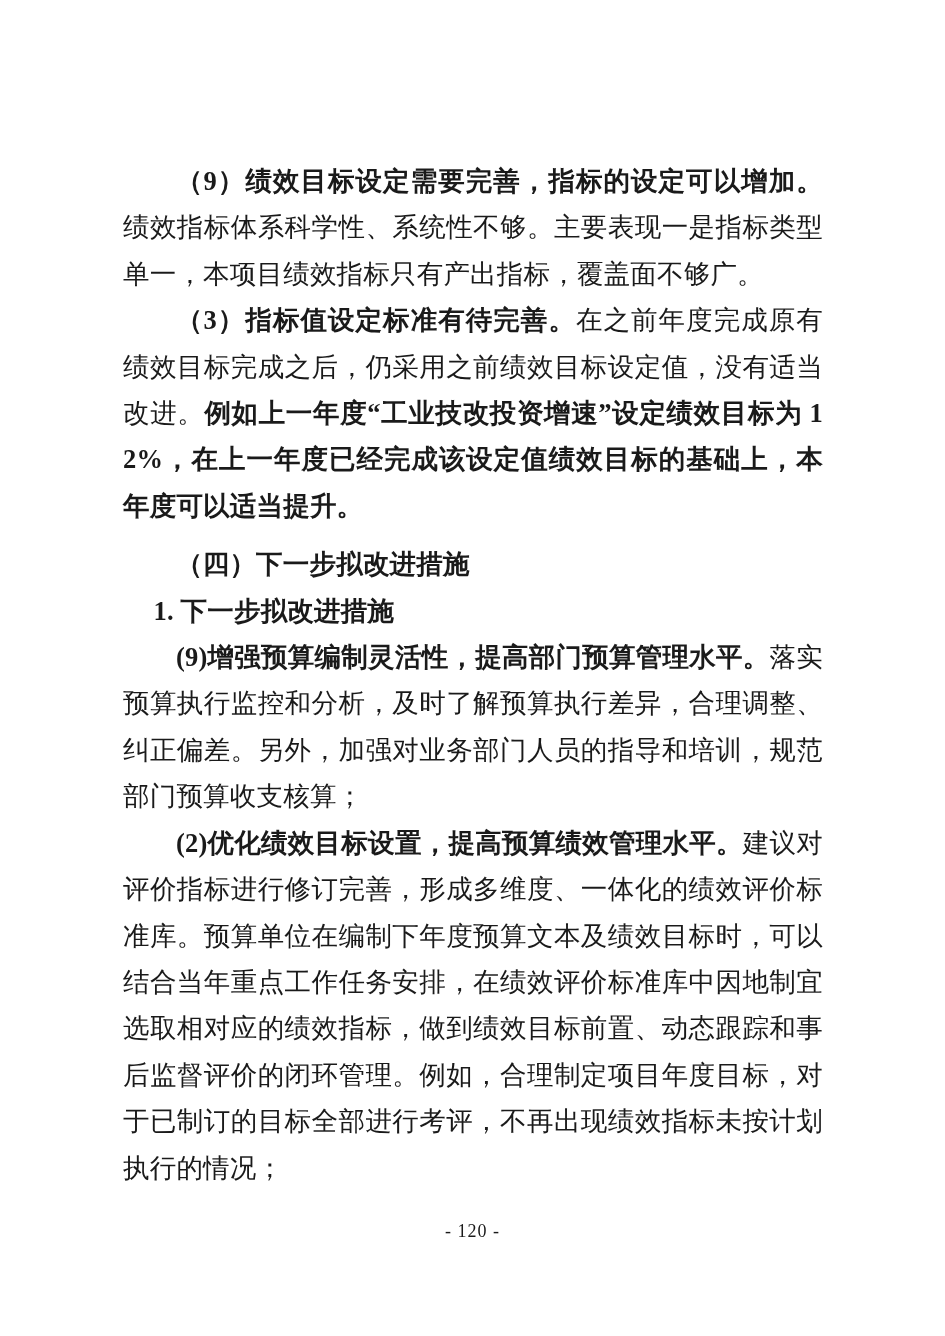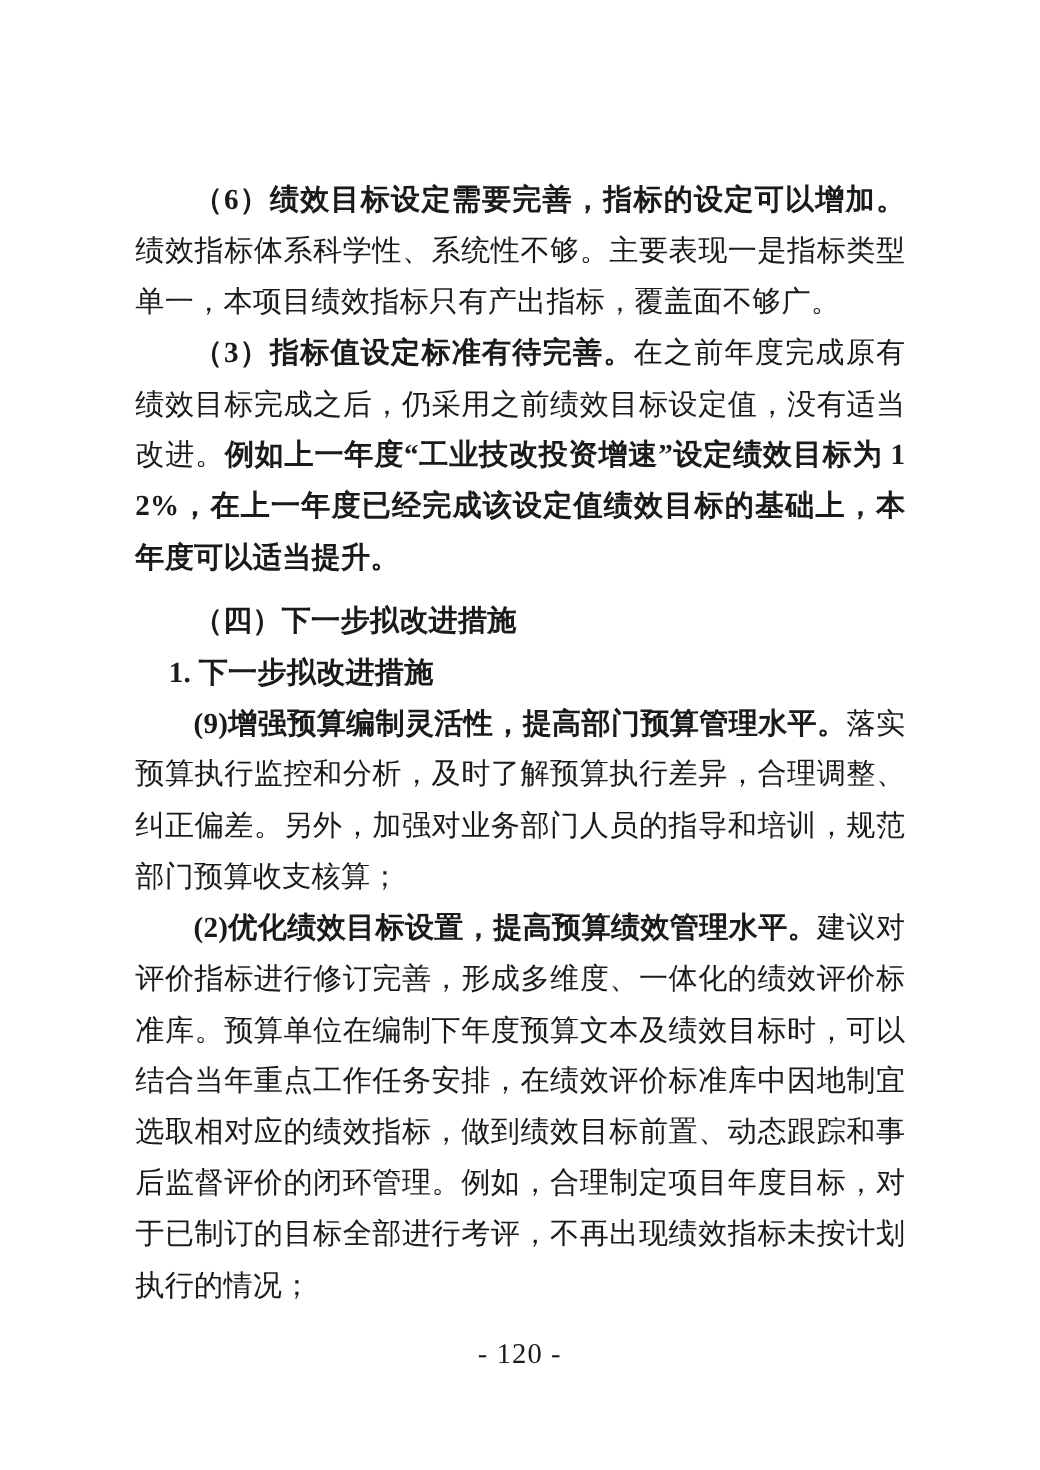--- a/index.html
+++ b/index.html
@@ -45,34 +45,34 @@
   .heading.ind2 { text-indent: 2em; margin-top: 12px; }
   .heading.ind1 { text-indent: 1.15em; }
   .b { font-weight: bold; }
   .r { font-weight: normal; }
   .page-number {
     position: absolute;
     left: 0;
     top: 1218px;
     width: 945px;
     text-align: center;
-    font-size: 26px;
+    font-size: 18px;
     line-height: 26px;
     color: #1a1a1a;
     letter-spacing: 1px;
   }
 </style>
 </head>
 <body>
 
 <div class="page">
 
   <div class="content">
 
-    <p class="para"><span class="b">（6）绩效目标设定需要完善，指标的设定可以增加。</span><span class="r">绩效指标体系科学性、系统性不够。主要表现一是指标类型单一，本项目绩效指标只有产出指标，覆盖面不够广。</span></p>
+    <p class="para"><span class="b">（9）绩效目标设定需要完善，指标的设定可以增加。</span><span class="r">绩效指标体系科学性、系统性不够。主要表现一是指标类型单一，本项目绩效指标只有产出指标，覆盖面不够广。</span></p>
 
     <p class="para"><span class="b">（3）指标值设定标准有待完善。</span><span class="r">在之前年度完成原有绩效目标完成之后，仍采用之前绩效目标设定值，没有适当改进。</span><span class="b">例如上一年度“工业技改投资增速”设定绩效目标为 12%，在上一年度已经完成该设定值绩效目标的基础上，本年度可以适当提升。</span></p>
 
     <p class="heading ind2">（四）下一步拟改进措施</p>
 
     <p class="heading ind1">1. 下一步拟改进措施</p>
 
 
     <p class="para"><span class="b">(9)增强预算编制灵活性，提高部门预算管理水平。</span><span class="r">落实预算执行监控和分析，及时了解预算执行差异，合理调整、纠正偏差。另外，加强对业务部门人员的指导和培训，规范部门预算收支核算；</span></p>
 

